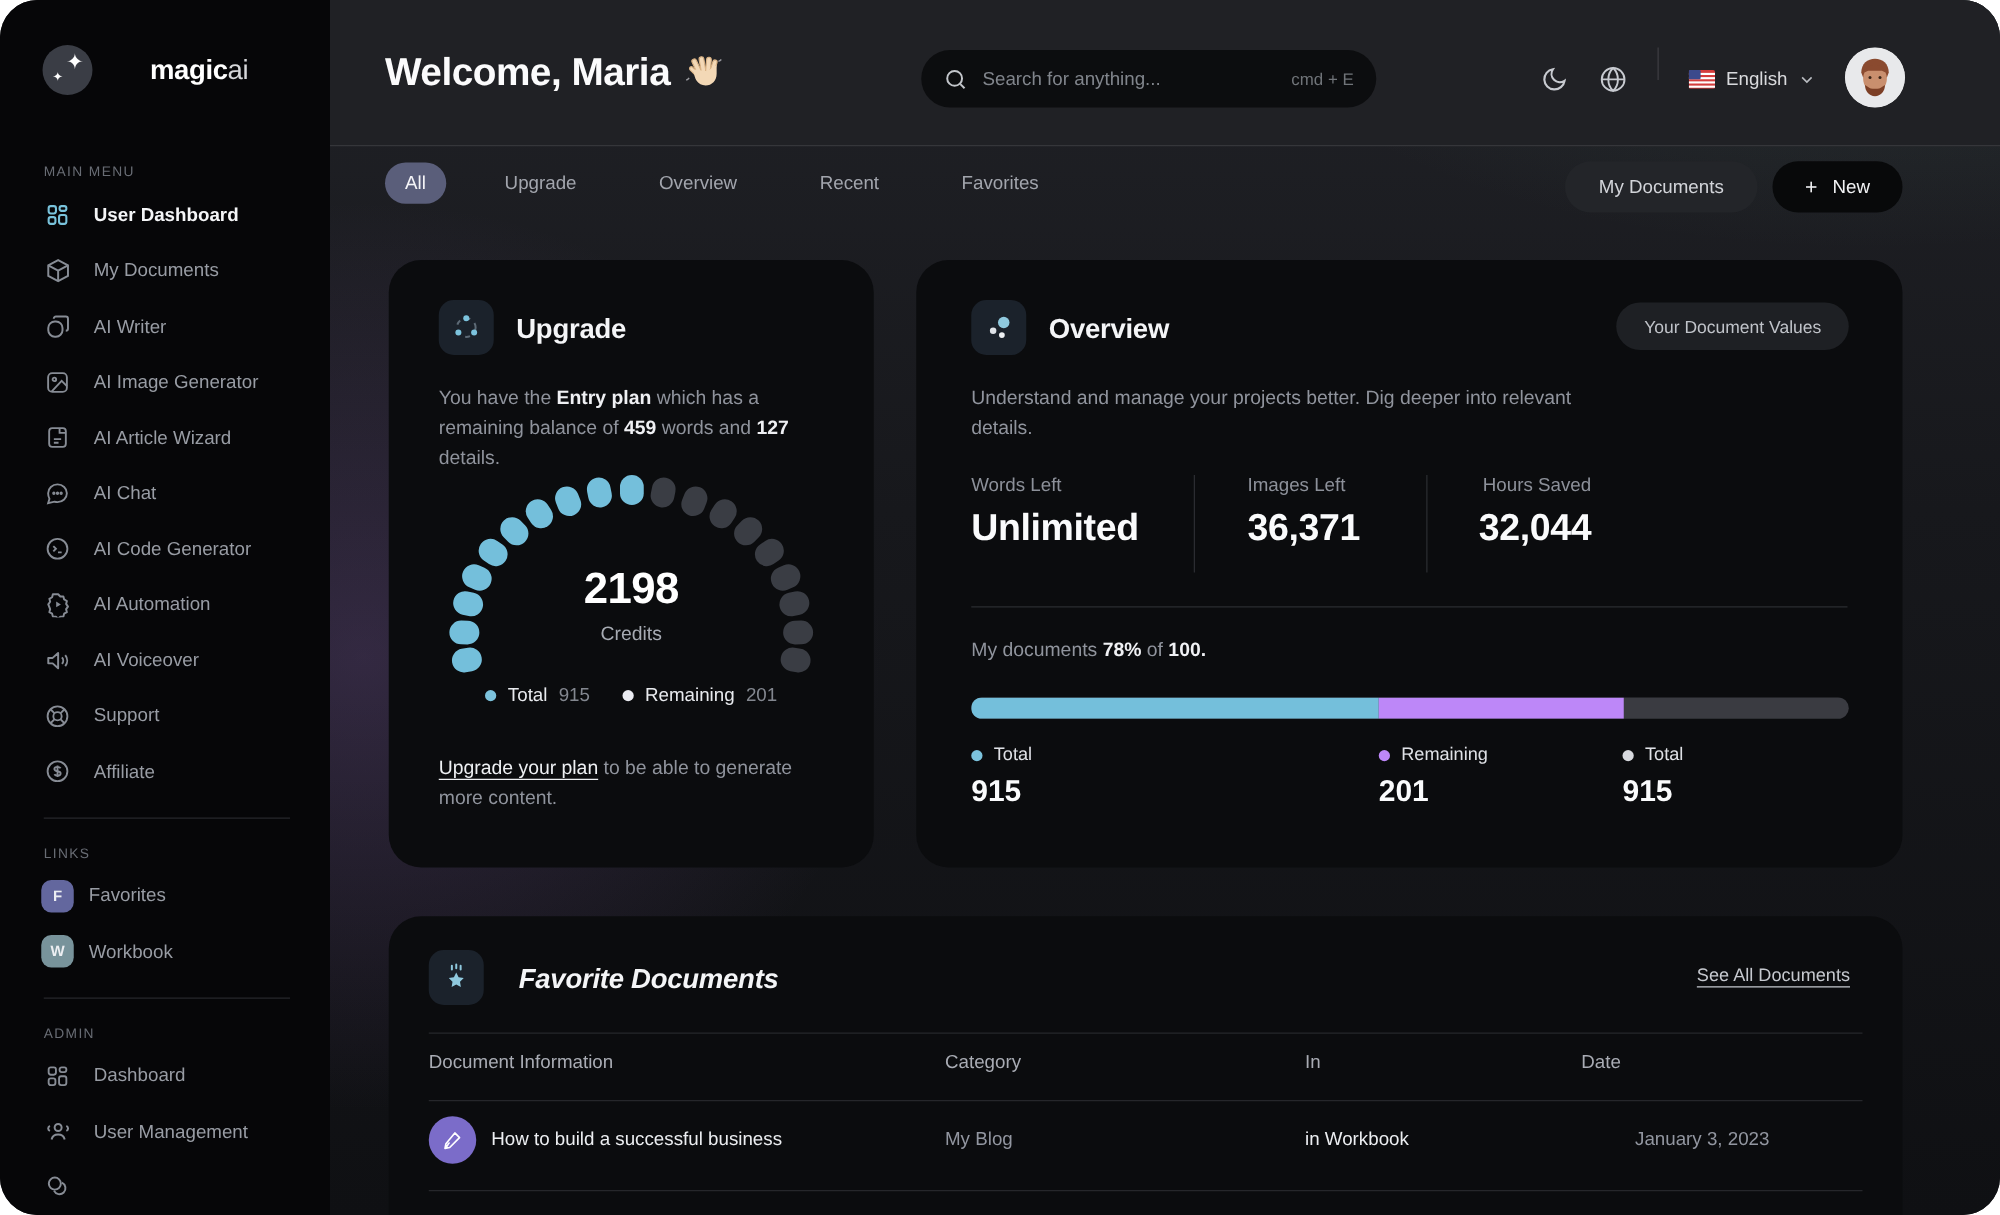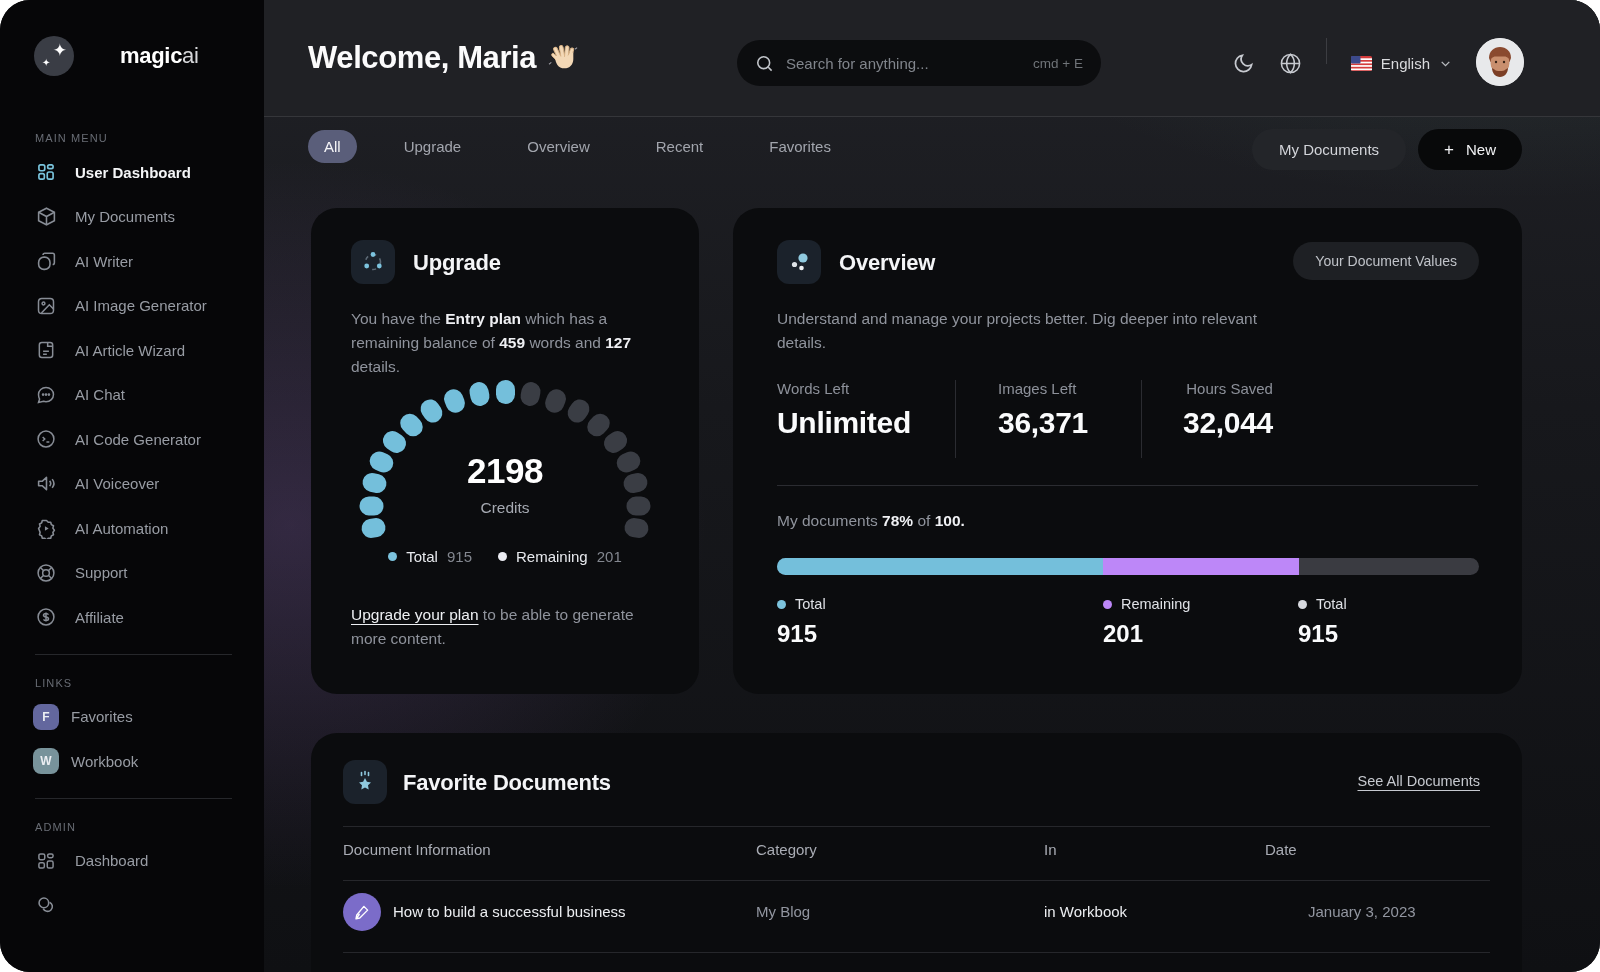--- a/index.html
+++ b/index.html
@@ -188,34 +188,34 @@
             <svg width="20" height="20" viewBox="0 0 24 24" fill="none" stroke="currentColor" stroke-width="1.8">
               <circle cx="12" cy="12" r="9.5"></circle>
               <path d="M8 9.5 10.5 12 8 14.5M12.5 15.5H16"></path>
             </svg>
           </span>
         <span class="lbl">AI Code Generator</span>
       </div>
       <div class="menu-item">
         <span class="icn">
             <svg width="21" height="21" viewBox="0 0 24 24" fill="none" stroke="currentColor" stroke-width="1.8">
+              <path d="M12 2.8l2 2h2.8l.7 2.7 2.5 1.4-.7 2.7 1.7 2.4-1.7 2.4.7 2.7-2.5 1.4-.7 2.7H14l-2 2-2-2H7.2l-.7-2.7-2.5-1.4.7-2.7L3 12l1.7-2.4-.7-2.7 2.5-1.4.7-2.7H10z" stroke-linejoin="round"></path>
+              <path d="M10.2 9.3v5.4l4.3-2.7z" fill="currentColor" stroke="none"></path>
+            </svg>
+          </span>
+        <span class="lbl">AI Automation</span>
+      </div>
+      <div class="menu-item">
+        <span class="icn">
+            <svg width="21" height="21" viewBox="0 0 24 24" fill="none" stroke="currentColor" stroke-width="1.8">
               <path d="M3 9.5v5h4l5 4.5v-14L7 9.5H3z" stroke-linejoin="round"></path>
               <path d="M15.5 9a4.5 4.5 0 0 1 0 6M18.5 7a8 8 0 0 1 0 10"></path>
             </svg>
           </span>
         <span class="lbl">AI Voiceover</span>
-      </div>
-      <div class="menu-item">
-        <span class="icn">
-            <svg width="21" height="21" viewBox="0 0 24 24" fill="none" stroke="currentColor" stroke-width="1.8">
-              <path d="M12 2.8l2 2h2.8l.7 2.7 2.5 1.4-.7 2.7 1.7 2.4-1.7 2.4.7 2.7-2.5 1.4-.7 2.7H14l-2 2-2-2H7.2l-.7-2.7-2.5-1.4.7-2.7L3 12l1.7-2.4-.7-2.7 2.5-1.4.7-2.7H10z" stroke-linejoin="round"></path>
-              <path d="M10.2 9.3v5.4l4.3-2.7z" fill="currentColor" stroke="none"></path>
-            </svg>
-          </span>
-        <span class="lbl">AI Automation</span>
       </div>
       <div class="menu-item">
         <span class="icn">
             <svg width="20" height="20" viewBox="0 0 24 24" fill="none" stroke="currentColor" stroke-width="1.8">
               <circle cx="12" cy="12" r="9.5"></circle>
               <circle cx="12" cy="12" r="4"></circle>
               <path d="M5.3 5.3l3.9 3.9M18.7 5.3l-3.9 3.9M18.7 18.7l-3.9-3.9M5.3 18.7l3.9-3.9"></path>
             </svg>
           </span>
         <span class="lbl">Support</span>
@@ -250,20 +250,29 @@
       <div class="menu-item">
         <span class="icn">
             <svg width="20" height="20" viewBox="0 0 24 24" fill="none" stroke="currentColor" stroke-width="1.8">
               <rect x="3.5" y="3.5" width="7" height="7" rx="2"></rect>
               <rect x="14" y="3.5" width="6.5" height="4.5" rx="2"></rect>
               <rect x="3.5" y="14" width="6.5" height="6.5" rx="2"></rect>
               <rect x="13.5" y="12" width="7" height="8.5" rx="2"></rect>
             </svg>
           </span>
         <span class="lbl">Dashboard</span>
+      </div>
+      <div class="menu-item">
+        <span class="icn">
+            <svg width="21" height="21" viewBox="0 0 24 24" fill="none" stroke="currentColor" stroke-width="1.8">
+              <circle cx="12" cy="8" r="3.2"></circle>
+              <path d="M6 19c.6-3 3-4.7 6-4.7s5.4 1.7 6 4.7M4.5 6.5c-1 .5-1.6 1.3-1.6 2.3 0 1 .6 1.8 1.6 2.3M19.5 6.5c1 .5 1.6 1.3 1.6 2.3 0 1-.6 1.8-1.6 2.3"></path>
+            </svg>
+          </span>
+        <span class="lbl">User Management</span>
       </div>
       <div class="menu-item">
         <span class="icn">
             <svg width="21" height="21" viewBox="0 0 24 24" fill="none" stroke="currentColor" stroke-width="1.8">
               <circle cx="9" cy="9" r="5.5"></circle>
               <path d="M15.5 8.2a5.5 5.5 0 1 1-7.3 7.3"></path>
             </svg>
           </span>
       </div>
     </div>
@@ -481,21 +490,21 @@
 
     <div class="card" id="fav-card">
       <div class="card-icon" style="left:32px;top:27px;">
         <svg width="26" height="26" viewBox="0 0 26 26">
             <path d="M13 9l1.9 3.8 4.1.6-3 2.9.7 4.2L13 18.5l-3.7 2 .7-4.2-3-2.9 4.1-.6z" fill="#8fc9de"></path>
             <g stroke="#8fc9de" stroke-width="1.6" stroke-linecap="round">
               <path d="M9.5 3.5v3M13 2.5v3M16.5 3.5v3"></path>
             </g>
           </svg>
       </div>
-      <div class="card-title" style="left:92px;top:37px;">Favorite Documents</div>
+      <div class="card-title" style="left:104px;top:37px;font-style:italic;">Favorite Documents</div>
       <div class="see-all">See All Documents</div>
 
       <div class="fav-div" style="top:93px;"></div>
 
       <div class="th" style="left:32px;">Document Information</div>
       <div class="th" style="left:445px;">Category</div>
       <div class="th" style="left:733px;">In</div>
       <div class="th" style="left:954px;text-align:right;">Date</div>
 
       <div class="fav-div" style="top:147px;"></div>

